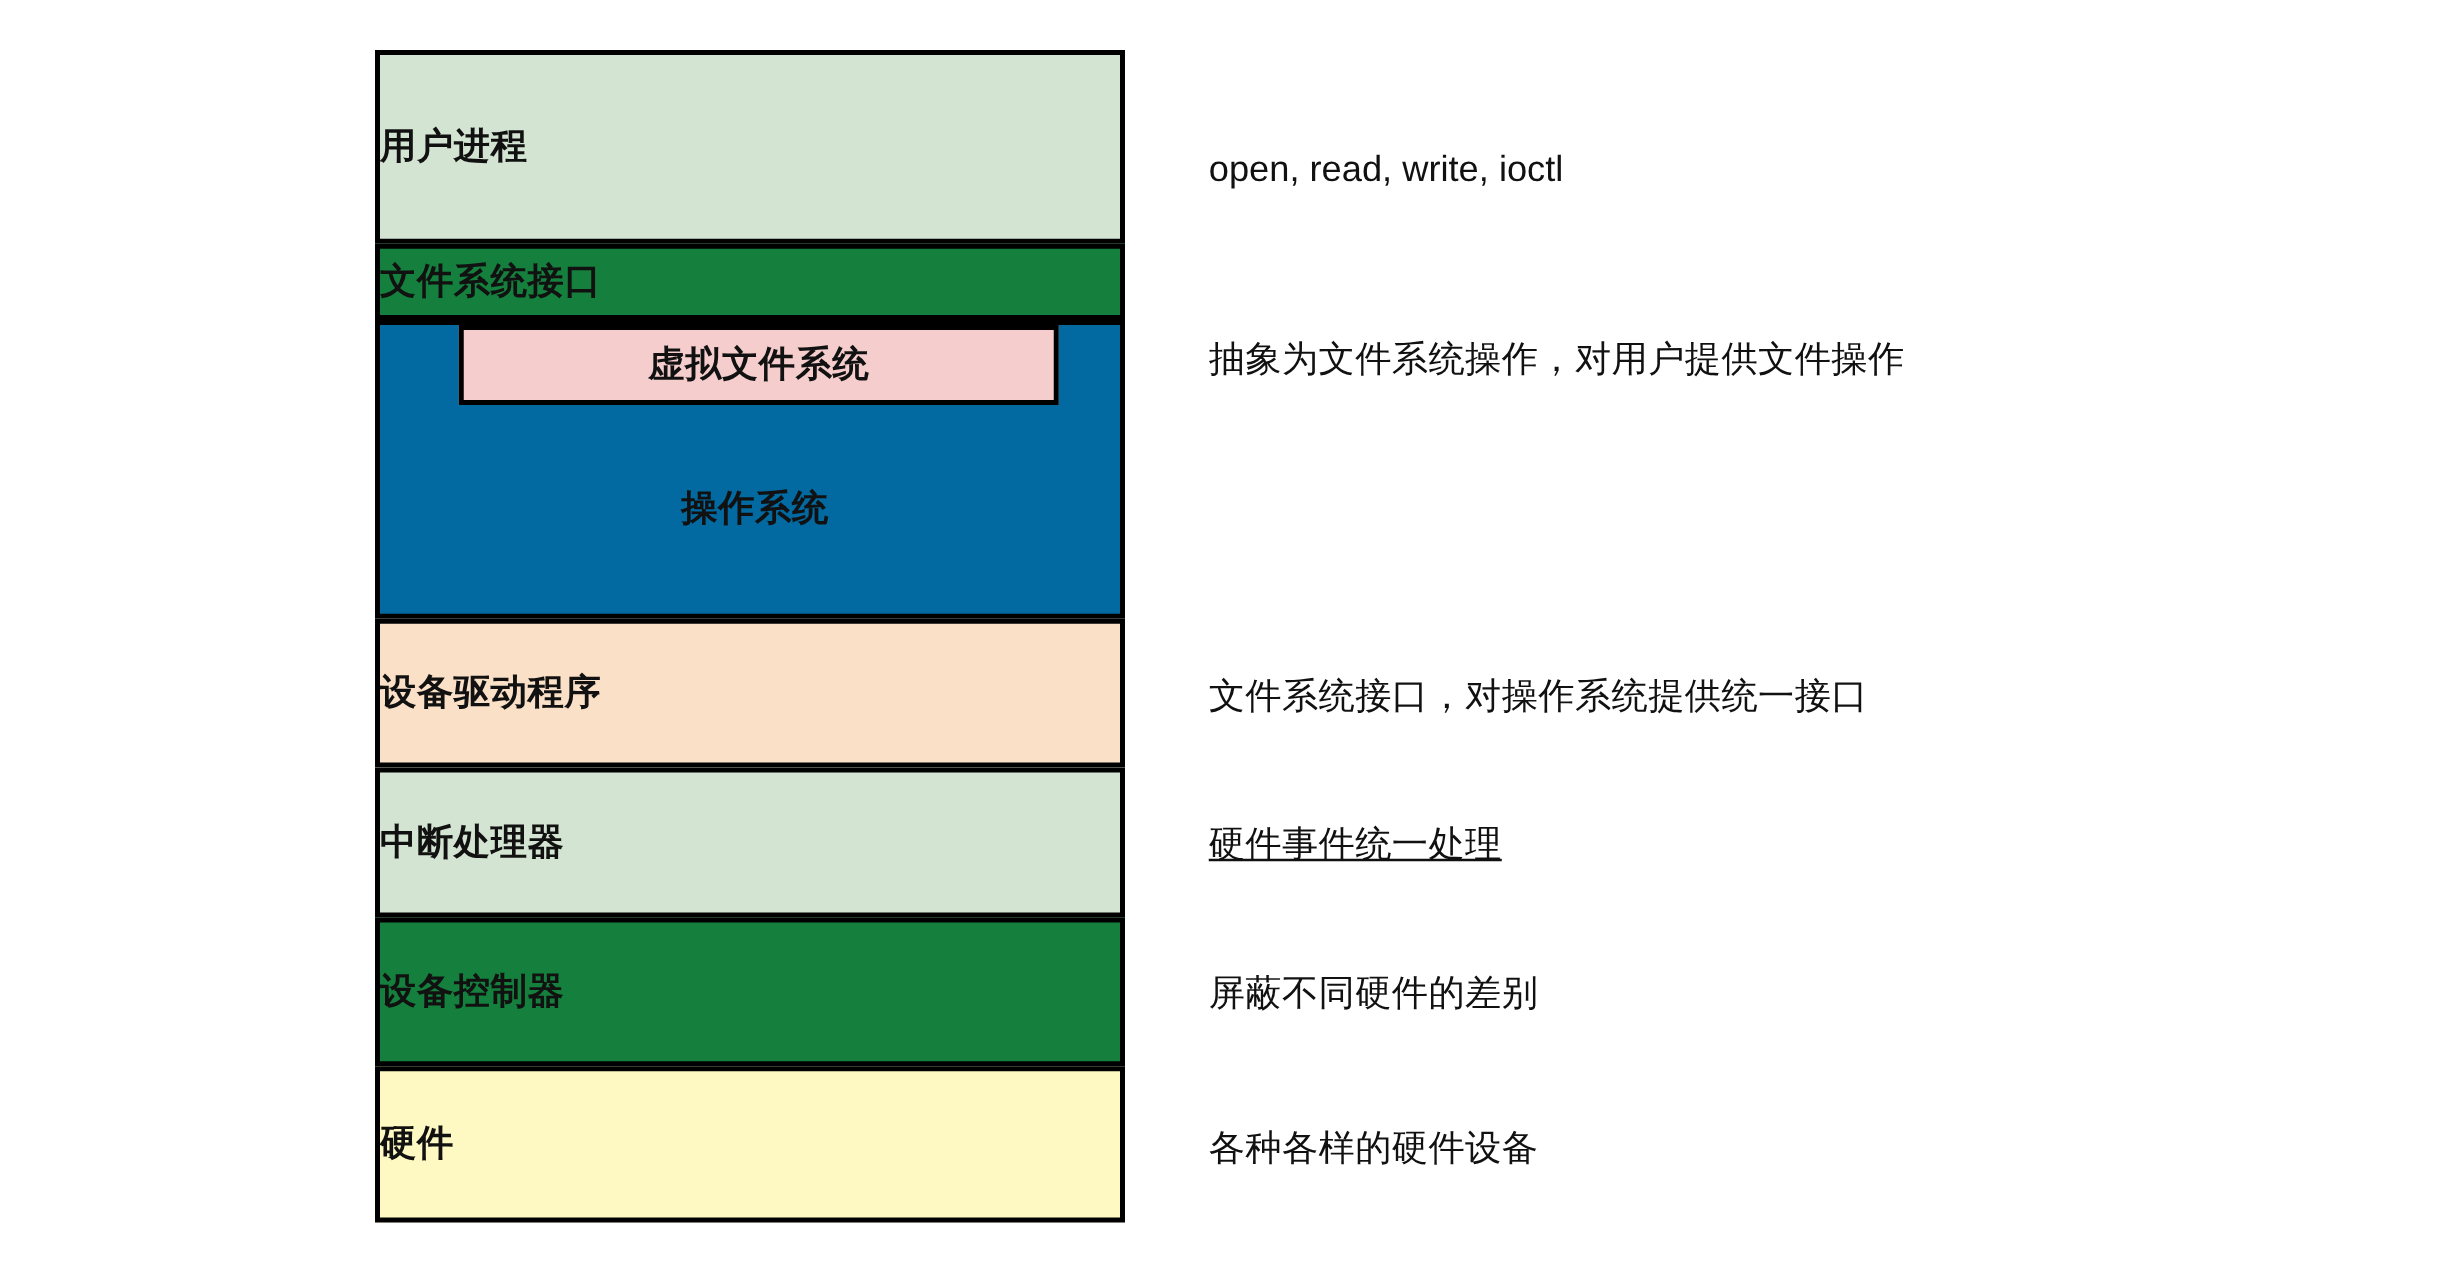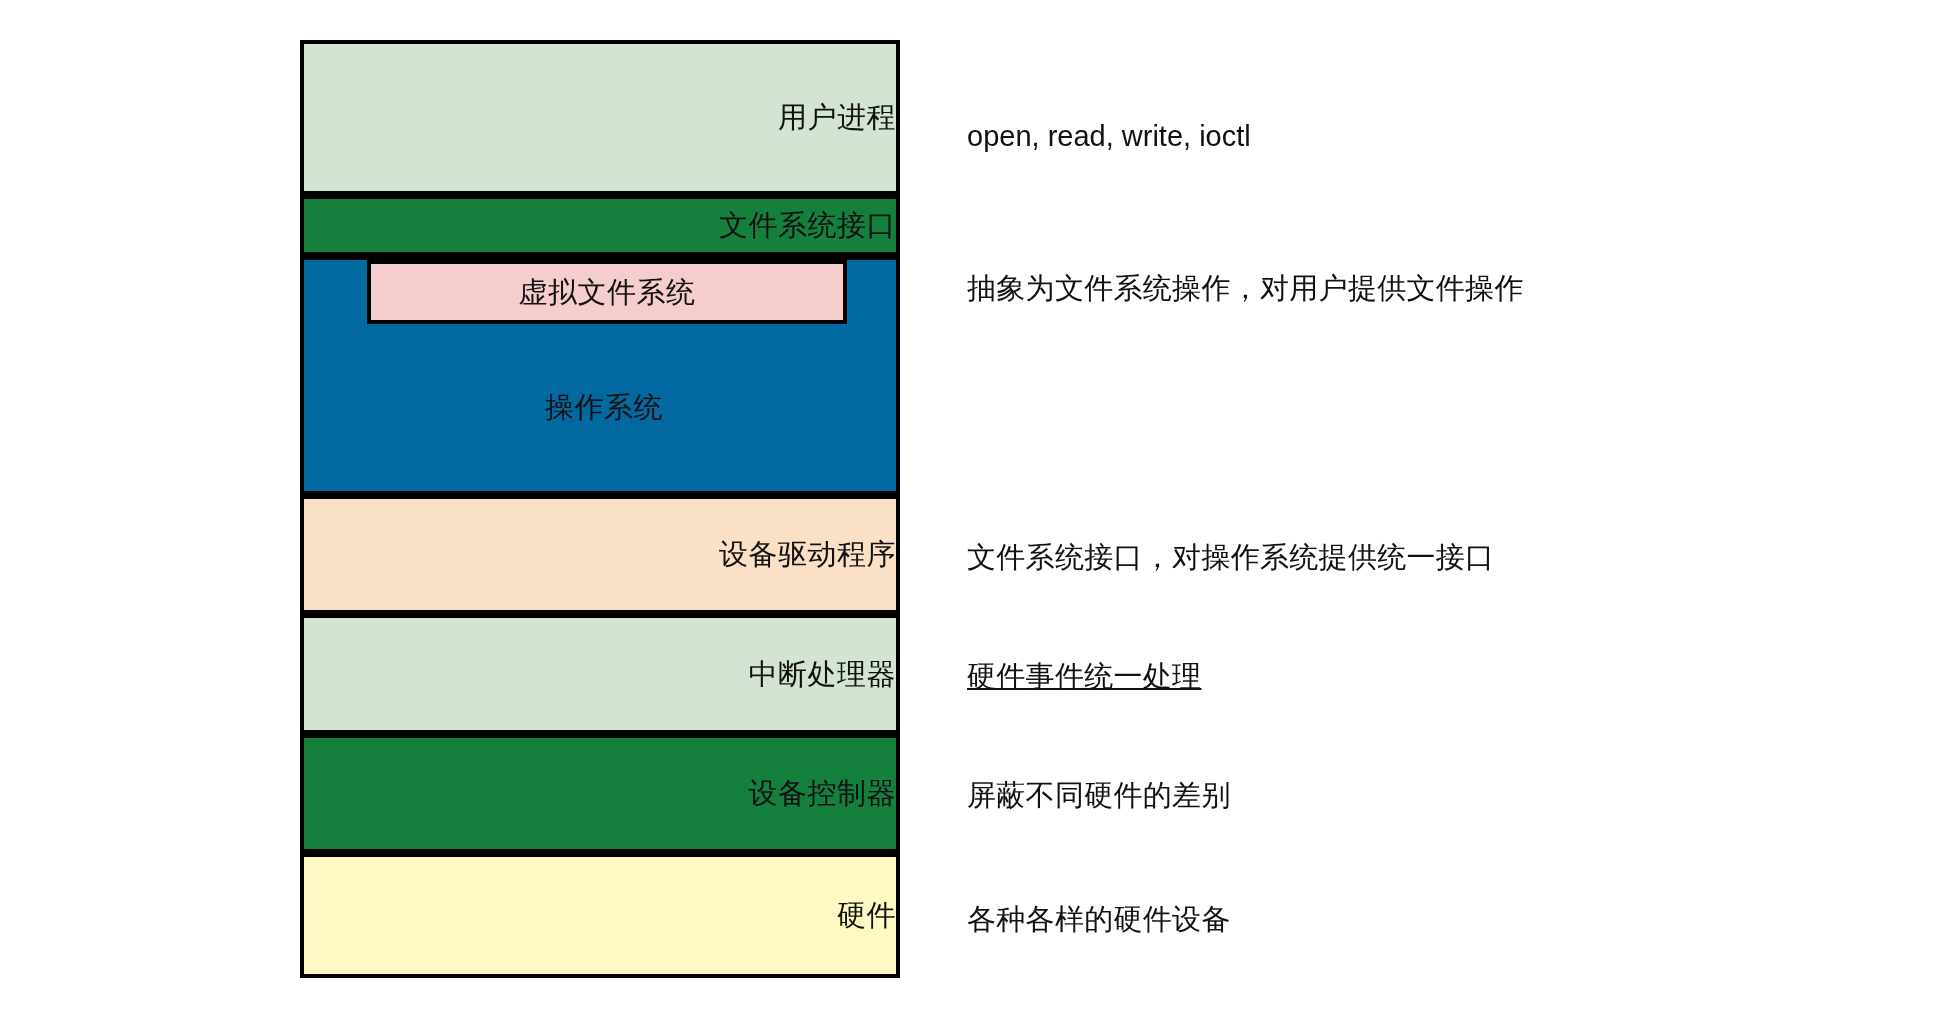--- a/index.html
+++ b/index.html
@@ -35,22 +35,23 @@
   }
 
   .layer {
     position: absolute;
     left: 0;
     width: 600px;
     box-sizing: border-box;
     border: 4px solid #000000;
     display: flex;
     align-items: center;
-    justify-content: flex-end;
+    justify-content: flex-start;
     overflow: hidden;
+    font-weight: bold;
   }
 
   .layer-label {
     font-size: 29px;
     line-height: 1.2;
     color: #111111;
     letter-spacing: 0.5px;
     white-space: nowrap;
     text-align: center;
   }

